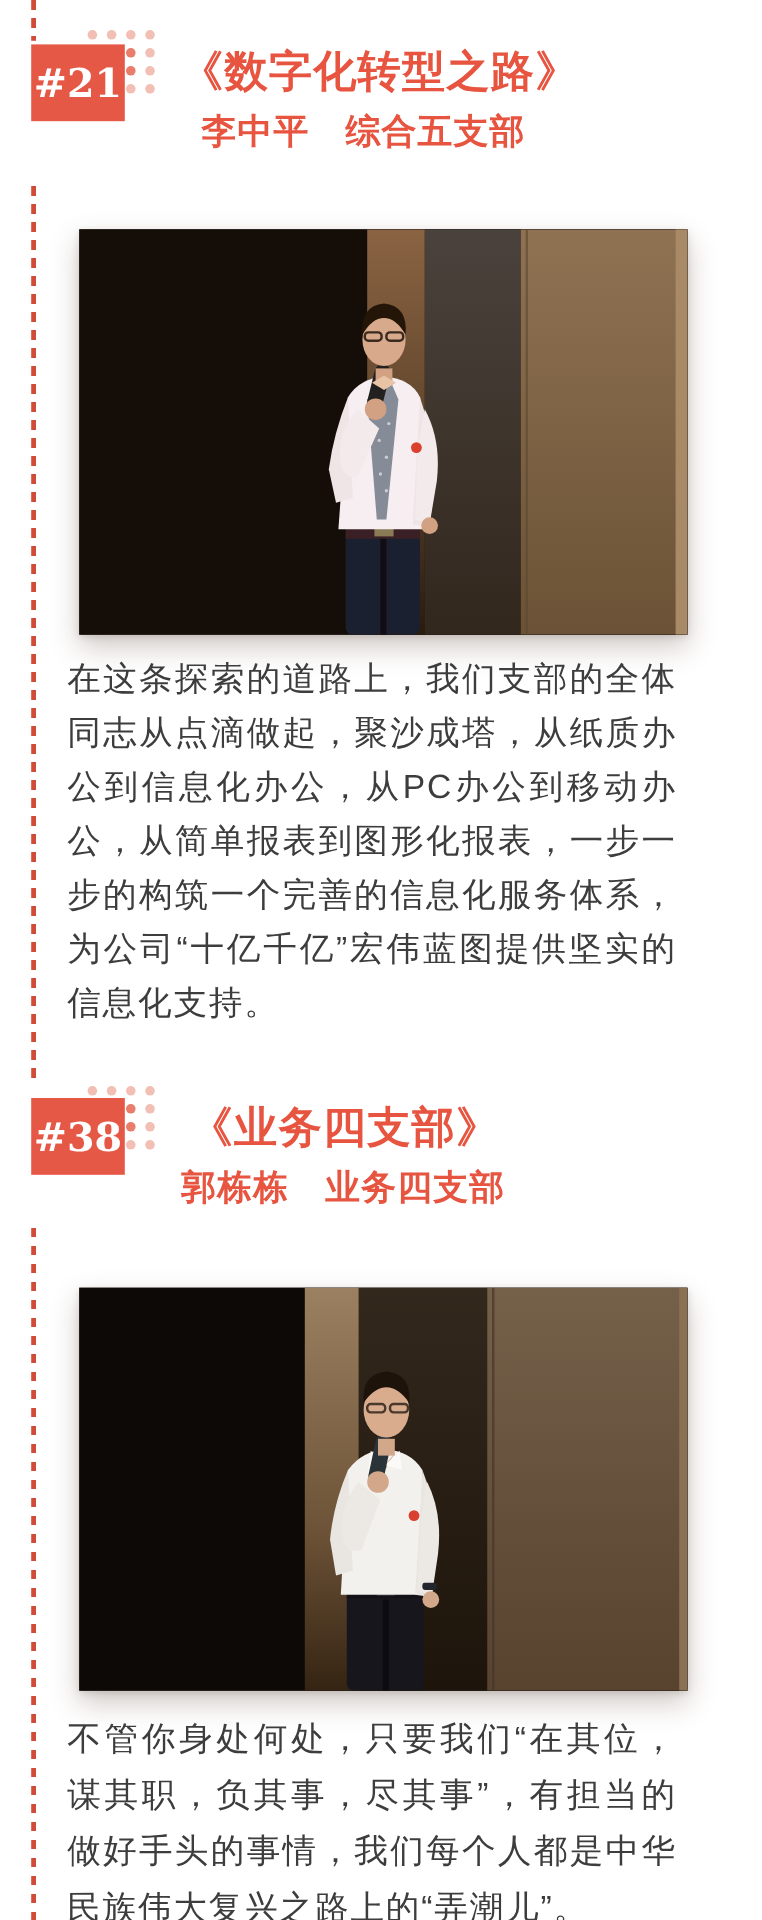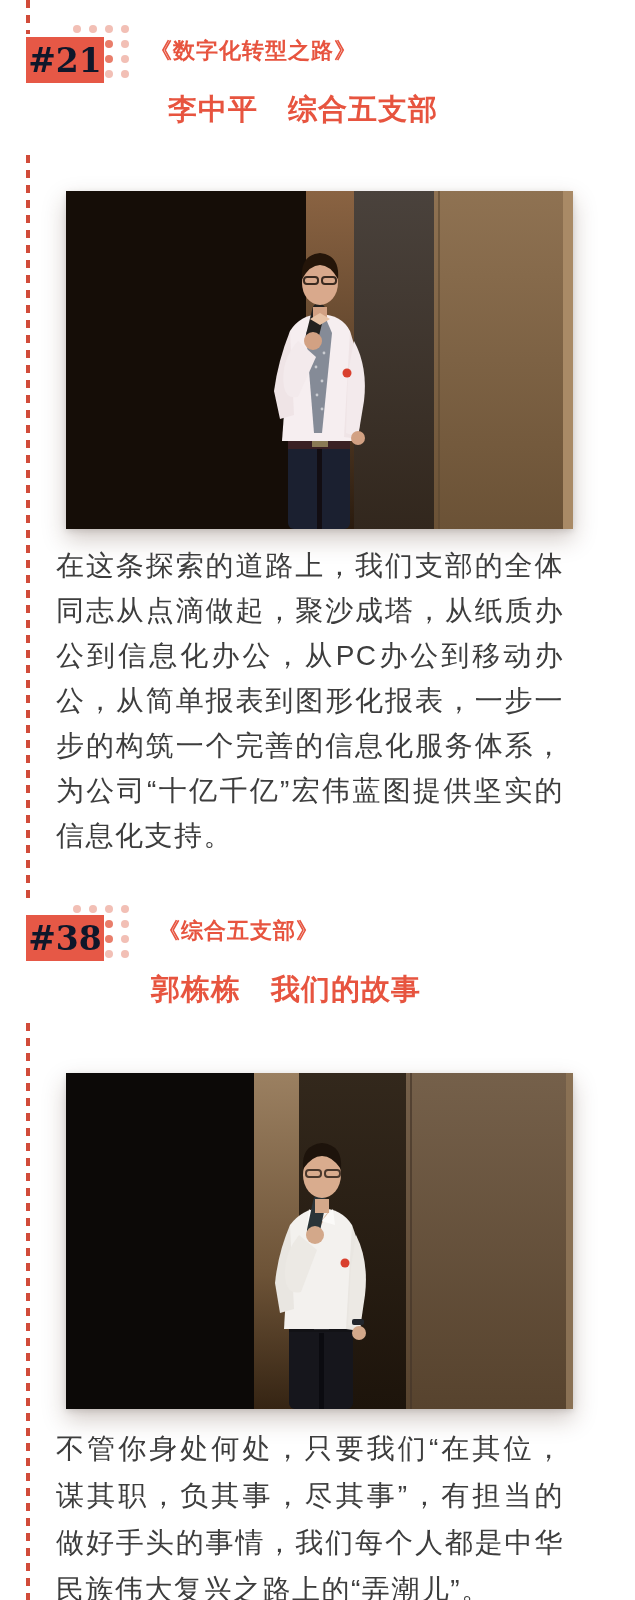--- a/index.html
+++ b/index.html
@@ -21,32 +21,32 @@
     position:absolute;left:73px;display:grid;
     grid-template-columns:repeat(4,16px);grid-auto-rows:15px;z-index:1;
   }
   .dots.d1{top:25px;}
   .dots.d2{top:905px;}
   .dot{width:8px;height:8px;border-radius:50%;}
   .dot.light{background:var(--dot-light,#f2bfb5);}
   .dot.dark{background:var(--dot-dark,#e97d6a);}
   
   .badge{
-    position:absolute;left:26px;width:78px;height:46px;z-index:2;
-    background:var(--badge,#e65846);color:#0f172a;
+    position:absolute;left:26px;width:78px;height:64px;z-index:2;
+    background:var(--badge,#e65846);color:#ffffff;
     font-family:"DejaVu Serif","Liberation Serif",serif;font-weight:700;font-size:33px;
     display:flex;align-items:center;justify-content:center;line-height:1;
   }
   .badge.b1{top:37px;}
   .badge.b2{top:915px;}
   
   .sec-title,.sec-subtitle{
     position:absolute;color:var(--accent,#e7543f);font-weight:700;white-space:nowrap;
   }
-  .sec-title{font-size:22px;letter-spacing:1px;}
+  .sec-title{font-size:36px;letter-spacing:1px;}
   .sec-subtitle{font-size:29px;letter-spacing:1px;}
   .t1{left:150px;top:36px;}
   .st1{left:168px;top:90px;font-family:Liberation Mono, monospace;}
   .t2{left:158px;top:916px;}
   .st2{left:151px;top:970px;}
   
   .photo{
     position:absolute;left:66px;width:507px;overflow:hidden;background:#1a120c;
     box-shadow:0 10px 22px rgba(70,40,25,.25),0 2px 6px rgba(0,0,0,.12);
   }
@@ -167,22 +167,22 @@
       <span class="dot dark"></span>
       <span class="dot dark"></span>
       <span class="dot dark"></span>
       <span class="dot light"></span>
       <span class="dot light"></span>
       <span class="dot dark"></span>
       <span class="dot light"></span>
       <span class="dot light"></span>
     </div>
   <div class="badge b2">#38</div>
-  <div class="sec-title t2">《综合五支部》</div>
-  <div class="sec-subtitle st2">郭栋栋　我们的故事</div>
+  <div class="sec-title t2">《业务四支部》</div>
+  <div class="sec-subtitle st2">郭栋栋　业务四支部</div>
 
   <div class="photo ph2" role="img" aria-label="郭栋栋在台上手持话筒演讲">
     <svg viewBox="0 0 507 336" preserveAspectRatio="none">
       <defs>
         <linearGradient id="p2strip" x1="0" y1="0" x2="0" y2="1">
           <stop offset="0" stop-color="#9b8061"></stop>
             <stop offset=".6" stop-color="#6d5337"></stop>
             <stop offset="1" stop-color="#352413"></stop>
         </linearGradient>
         <linearGradient id="p2panel" x1="0" y1="0" x2="0" y2="1">

